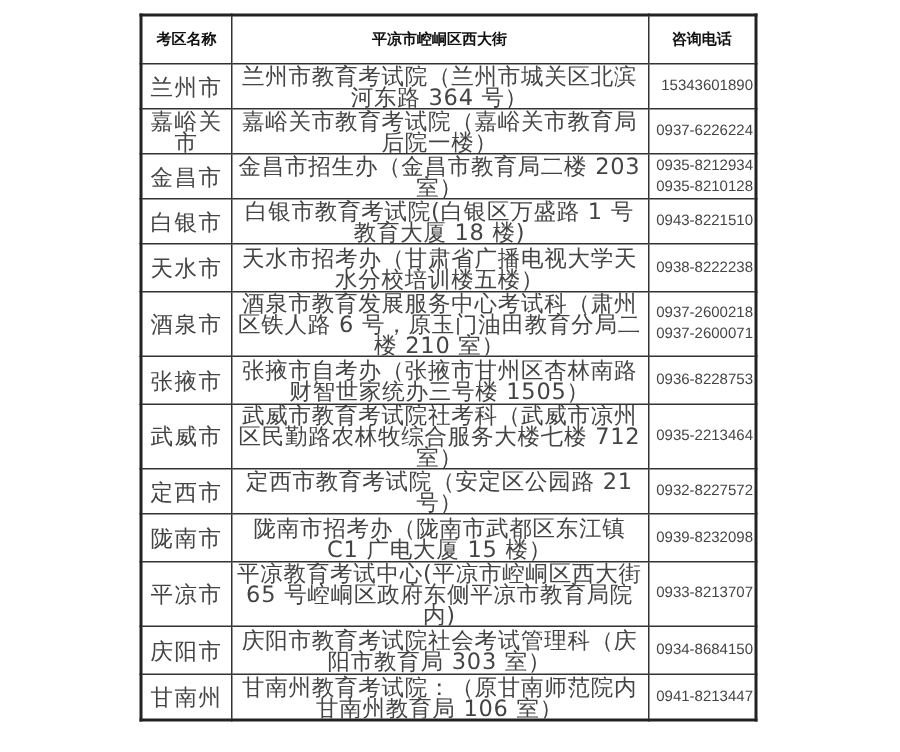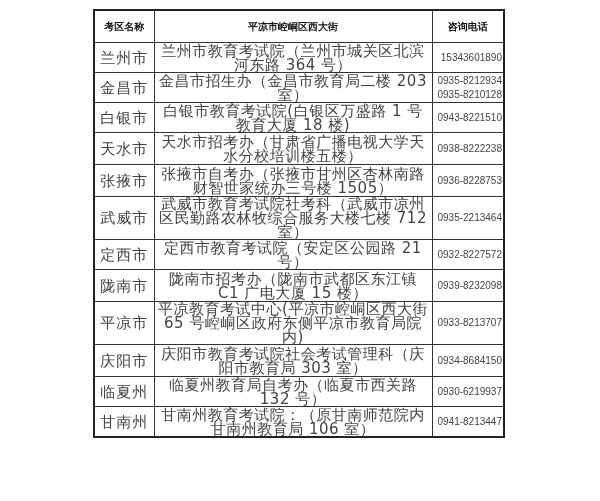--- a/index.html
+++ b/index.html
@@ -91,40 +91,55 @@
     </thead>
     <tbody>
       <tr class="r-single">
         <td class="region">兰州市</td>
         <td class="addr">兰州市教育考试院（兰州市城关区北滨河东路 364 号）</td>
         <td class="phone">
             <span class="p">15343601890</span>
           </td>
       </tr>
       <tr class="r-single">
+        <td class="region">嘉峪关市</td>
+        <td class="addr">嘉峪关市教育考试院（嘉峪关市教育局后院一楼）</td>
+        <td class="phone">
+            <span class="p">0937-6226224</span>
+          </td>
+      </tr>
+      <tr class="r-single">
         <td class="region">金昌市</td>
         <td class="addr">金昌市招生办（金昌市教育局二楼 203 室）</td>
         <td class="phone">
           <span class="p">0935-8212934</span>
           <span class="p">0935-8210128</span>
         </td>
       </tr>
       <tr class="r-single">
         <td class="region">白银市</td>
         <td class="addr">白银市教育考试院(白银区万盛路 1 号教育大厦 18 楼)</td>
         <td class="phone">
             <span class="p">0943-8221510</span>
           </td>
       </tr>
       <tr class="r-double">
         <td class="region">天水市</td>
         <td class="addr">天水市招考办（甘肃省广播电视大学天水分校培训楼五楼）</td>
         <td class="phone">
             <span class="p">0938-8222238</span>
           </td>
+      </tr>
+      <tr class="r-tall">
+        <td class="region">酒泉市</td>
+        <td class="addr">酒泉市教育发展服务中心考试科（肃州区铁人路 6 号，原玉门油田教育分局二楼 210 室）</td>
+        <td class="phone">
+          <span class="p">0937-2600218</span>
+          <span class="p">0937-2600071</span>
+        </td>
       </tr>
       <tr class="r-double">
         <td class="region">张掖市</td>
         <td class="addr">张掖市自考办（张掖市甘州区杏林南路财智世家统办三号楼 1505）</td>
         <td class="phone">
             <span class="p">0936-8228753</span>
           </td>
       </tr>
       <tr class="r-double">
         <td class="region">武威市</td>
@@ -155,27 +170,20 @@
           </td>
       </tr>
       <tr class="r-double">
         <td class="region">庆阳市</td>
         <td class="addr">庆阳市教育考试院社会考试管理科（庆阳市教育局 303 室）</td>
         <td class="phone">
             <span class="p">0934-8684150</span>
           </td>
       </tr>
       <tr class="r-single">
-        <td class="region">临夏州</td>
-        <td class="addr">临夏州教育局自考办（临夏市西关路 132 号）</td>
-        <td class="phone">
-            <span class="p">0930-6219937</span>
-          </td>
-      </tr>
-      <tr class="r-single">
         <td class="region">甘南州</td>
         <td class="addr">甘南州教育考试院：（原甘南师范院内甘南州教育局 106 室）</td>
         <td class="phone">
             <span class="p">0941-8213447</span>
           </td>
       </tr>
     </tbody>
   </table>
 </div>
 

